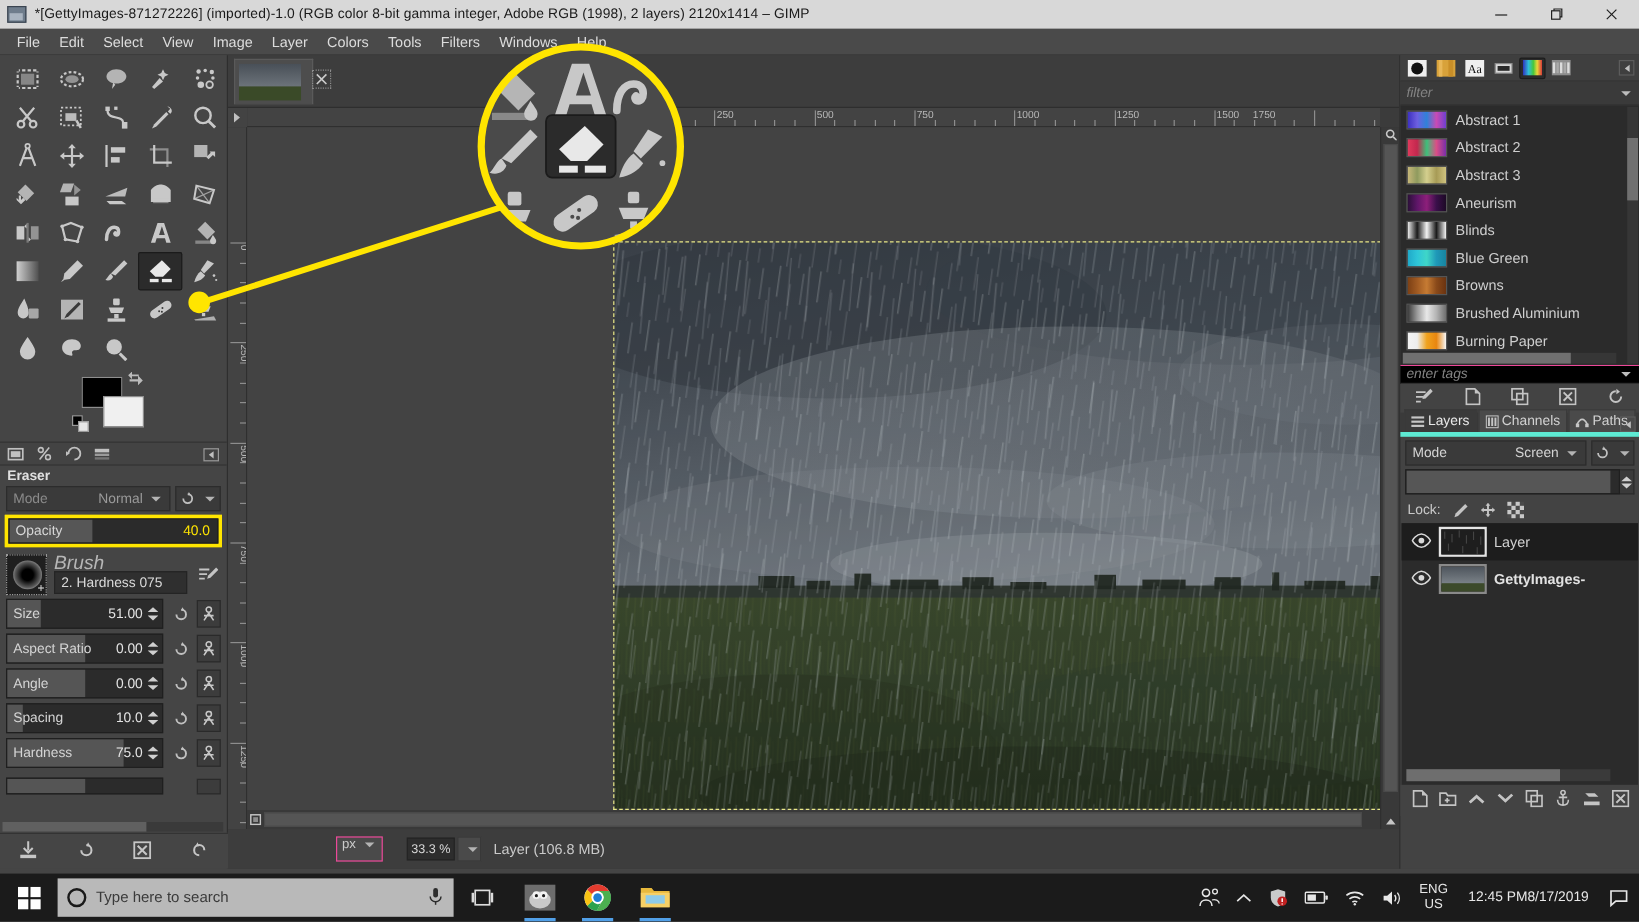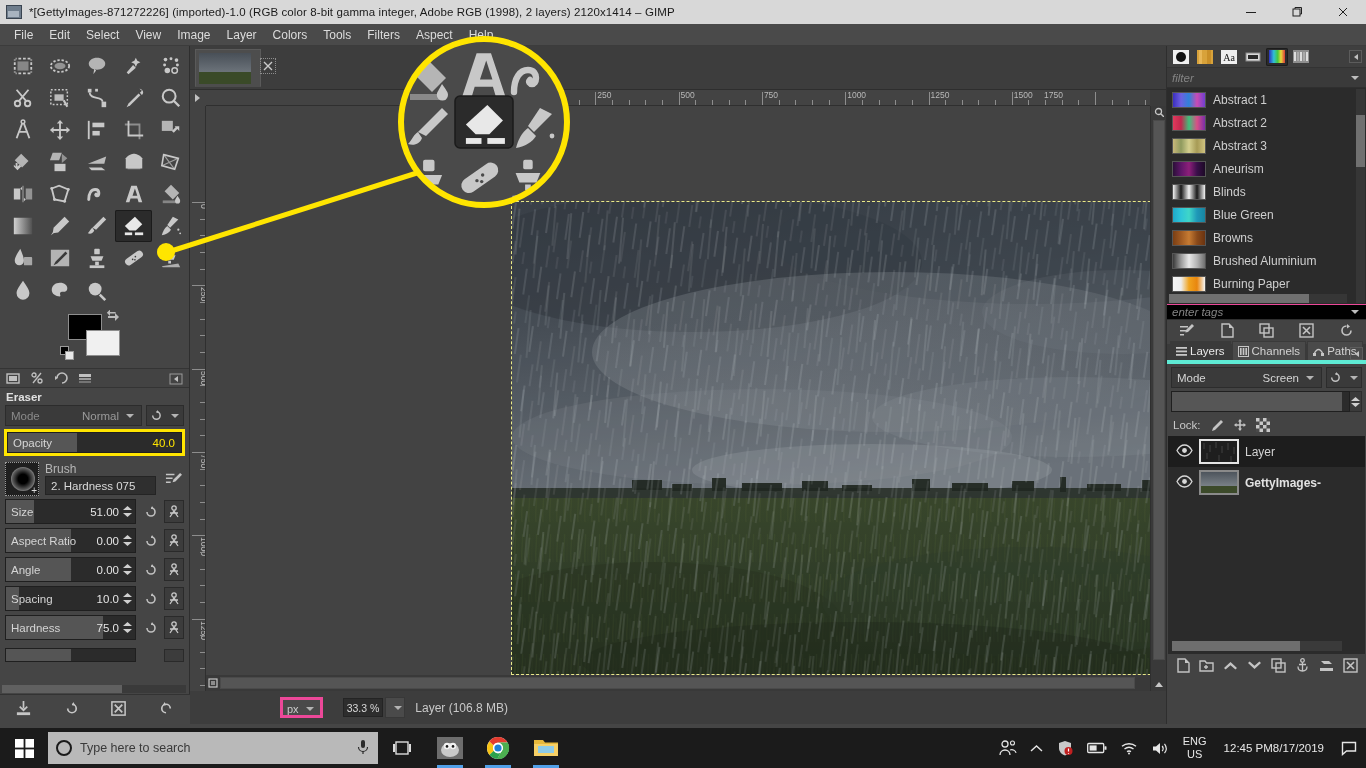--- a/index.html
+++ b/index.html
@@ -89,21 +89,21 @@
   .opacity-hl .slider .sl-val { color:#ffe500; }
 
   .brush-row { display:flex; align-items:center; padding:2px 5px 3px 5px; gap:6px; }
   .brush-thumb { width:34px; height:34px; background:#1f1f1f; border:1px dotted #9a9a9a; position:relative; }
   .brush-thumb .blob {
     position:absolute; left:5px; top:4px; width:24px; height:24px; border-radius:50%;
     background:radial-gradient(circle at 50% 50%, #000 28%, #5a5a5a 62%, #d9d9d9 90%, #e8e8e8 100%);
   }
   .brush-thumb .plus { position:absolute; right:1px; bottom:0px; color:#dcdcdc; font-size:10px; line-height:8px; }
   .brush-info { flex:1; }
-  .brush-cap { font-size:12px; color:#b6b6b6; line-height:13px; }
+  .brush-cap { font-size:16px; color:#b6b6b6; line-height:13px;font-style:italic; }
   .brush-name { background:#2f2f2f; border:1px solid #242424; height:19px; display:flex;
                 align-items:center; padding-left:5px; font-size:11.5px; color:#dadada; }
   .brush-edit { width:22px; height:22px; display:flex; align-items:center; justify-content:center; }
   .brush-edit svg { width:17px; height:17px; fill:#c4c4c4; }
 
   .spin-row { display:flex; align-items:center; padding:0 5px; margin-bottom:4px; gap:5px; }
   .spin {
     position:relative; flex:1; height:25px; background:#2b2b2b; border:1px solid #1f1f1f;
     display:flex; align-items:center; overflow:hidden;
   }
@@ -158,22 +158,22 @@
   .scroll-v .thumb { position:absolute; left:2px; top:14px; width:12px; height:540px; background:#555;
                      border:1px solid #4a4a4a; }
   .scroll-h { position:absolute; left:16px; bottom:33px; width:944px; height:16px; background:#393939; }
   .scroll-h .thumb { position:absolute; left:14px; top:2px; width:915px; height:12px; background:#555;
                      border:1px solid #4a4a4a; }
   .nav-btn { position:absolute; width:14px; height:14px; display:flex; align-items:center; justify-content:center; }
   .nav-btn svg { width:10px; height:10px; fill:#c6c6c6; }
 
   .statusbar { position:absolute; left:0; bottom:0; width:976px; height:33px; background:#3d3d3d;
                display:flex; align-items:center; padding-left:90px; gap:4px; }
-  .unitbox { height:21px; background:#4a4a4a; border:3px solid #ec4899; display:flex;
-             align-items:flex-end; padding:0 4px; font-size:11px; color:#ccc; }
+  .unitbox { height:21px; background:#4a4a4a; border:1px solid #ec4899; display:flex;
+             align-items:flex-start; padding:0 4px; font-size:11px; color:#ccc; }
   .zoombox { height:21px; display:flex; align-items:center; gap:2px;margin-left:16px; }
   .zoomval { background:#2d2d2d; border:1px solid #242424; height:19px; display:flex; align-items:center;
              padding:0 3px; font-size:10.5px; color:#d8d8d8; }
   .zbtn { width:20px; height:21px; background:#4a4a4a; border:1px solid #383838;
           display:flex; align-items:center; justify-content:center; }
   .status-text { font-size:12px; color:#c9c9c9; margin-left:6px; }
 
   
   .rdock { position:absolute; left:1166px; top:46px; width:200px; height:678px; background:#434343;
            border-left:1px solid #2e2e2e; }
@@ -306,21 +306,21 @@
   <div class="menubar">
     <div class="menu-item">File</div>
     <div class="menu-item">Edit</div>
     <div class="menu-item">Select</div>
     <div class="menu-item">View</div>
     <div class="menu-item">Image</div>
     <div class="menu-item">Layer</div>
     <div class="menu-item">Colors</div>
     <div class="menu-item">Tools</div>
     <div class="menu-item">Filters</div>
-    <div class="menu-item">Aspect</div>
+    <div class="menu-item">Windows</div>
     <div class="menu-item">Help</div>
   </div>
 
   <div class="toolbox">
     <div class="tool-grid">
       <div class="tool">
           <svg viewBox="0 0 24 24">
             <path d="M2 3h3v2H2zm5 0h3v2H7zm5 0h3v2h-3zm5 0h5v2h-5zM2 19h3v2H2zm5 0h3v2H7zm5 0h3v2h-3zm5 0h5v2h-5zM2 3v3h2V3zm0 5v3h2V8zm0 5v3h2v-3zm0 5v3h2v-3zM20 3v3h2V3zm0 5v3h2V8zm0 5v3h2v-3zm0 5v3h2v-3z"></path>
             <rect x="6" y="7" width="12" height="10" opacity="0.5"></rect>
           </svg>

